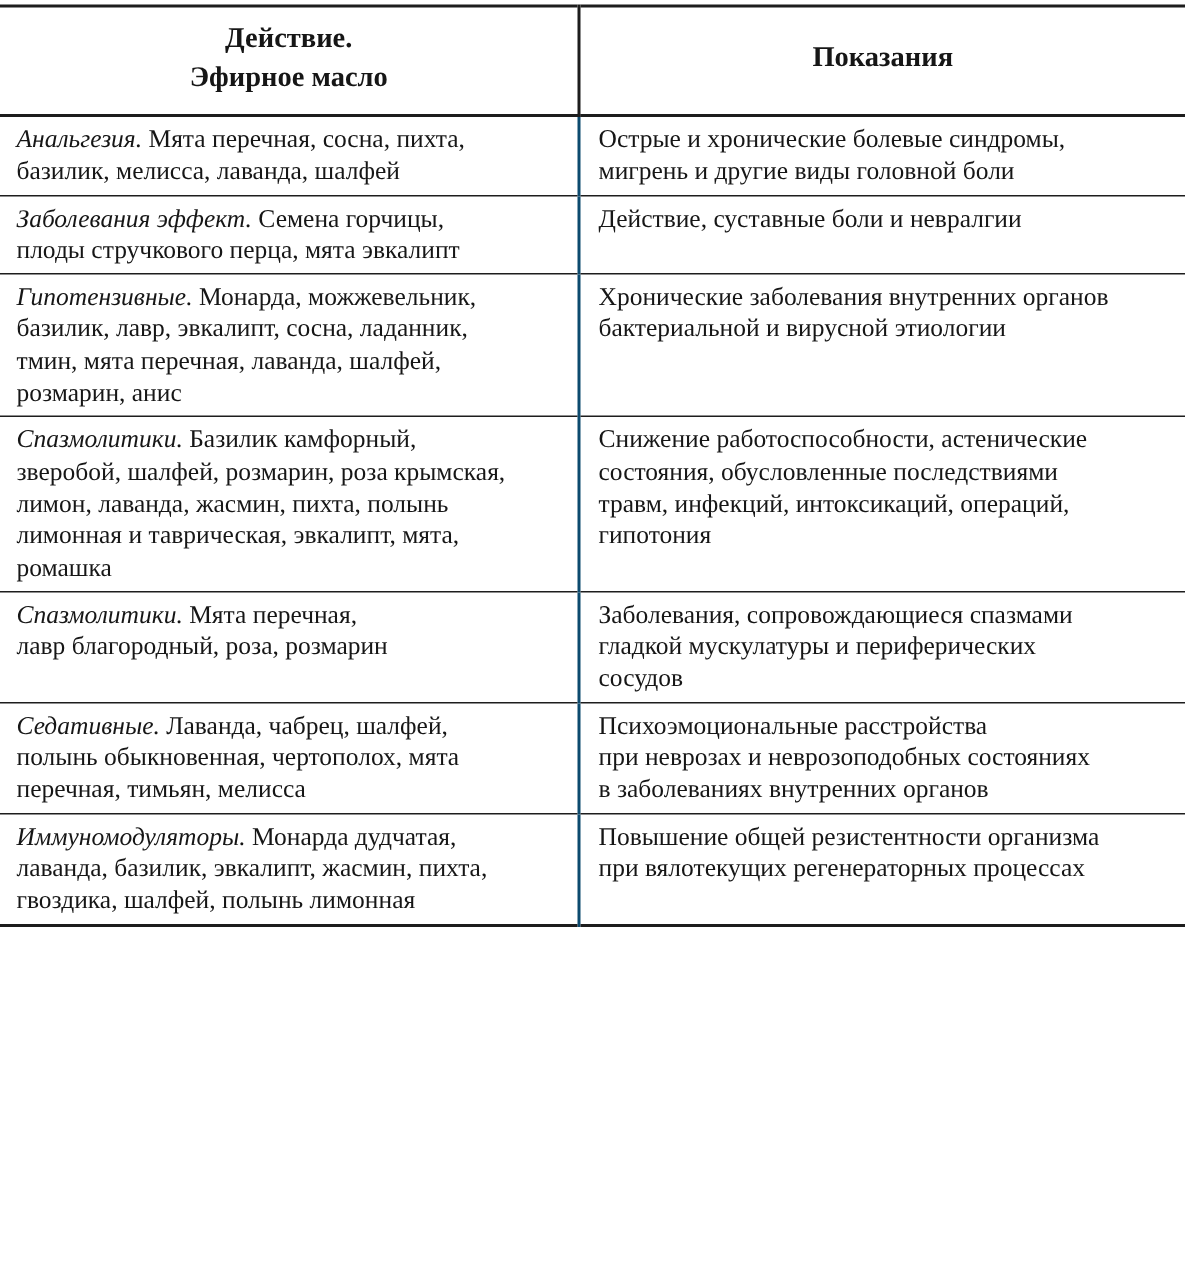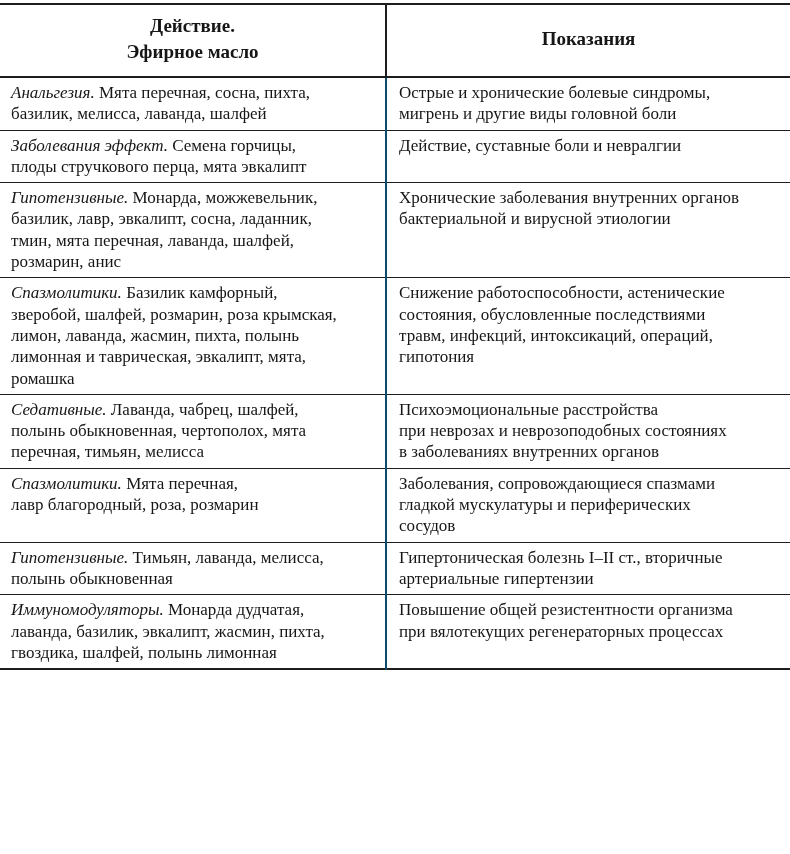--- a/index.html
+++ b/index.html
@@ -96,39 +96,33 @@
 зверобой, шалфей, розмарин, роза крымская,
 лимон, лаванда, жасмин, пихта, полынь
 лимонная и таврическая, эвкалипт, мята,
 ромашка</span></td>
         <td class="cell-indications">Снижение работоспособности, астенические
 состояния, обусловленные последствиями
 травм, инфекций, интоксикаций, операций,
 гипотония</td>
       </tr>
       <tr>
-        <td class="cell-action"><span class="action-name">Седативные.</span><span> Лаванда, чабрец, шалфей,
-полынь обыкновенная, чертополох, мята
-перечная, тимьян, мелисса</span></td>
-        <td class="cell-indications">Психоэмоциональные расстройства
-при неврозах и неврозоподобных состояниях
-в заболеваниях внутренних органов</td>
-      </tr>
-      <tr>
         <td class="cell-action"><span class="action-name">Спазмолитики.</span><span> Мята перечная,
 лавр благородный, роза, розмарин</span></td>
         <td class="cell-indications">Заболевания, сопровождающиеся спазмами
 гладкой мускулатуры и периферических
 сосудов</td>
       </tr>
       <tr>
-        <td class="cell-action"><span class="action-name">Гипотензивные.</span><span> Тимьян, лаванда, мелисса,
-полынь обыкновенная</span></td>
-        <td class="cell-indications">Гипертоническая болезнь I–II ст., вторичные
-артериальные гипертензии</td>
+        <td class="cell-action"><span class="action-name">Седативные.</span><span> Лаванда, чабрец, шалфей,
+полынь обыкновенная, чертополох, мята
+перечная, тимьян, мелисса</span></td>
+        <td class="cell-indications">Психоэмоциональные расстройства
+при неврозах и неврозоподобных состояниях
+в заболеваниях внутренних органов</td>
       </tr>
       <tr>
         <td class="cell-action"><span class="action-name">Иммуномодуляторы.</span><span> Монарда дудчатая,
 лаванда, базилик, эвкалипт, жасмин, пихта,
 гвоздика, шалфей, полынь лимонная</span></td>
         <td class="cell-indications">Повышение общей резистентности организма
 при вялотекущих регенераторных процессах</td>
       </tr>
     </tbody>
   </table>

